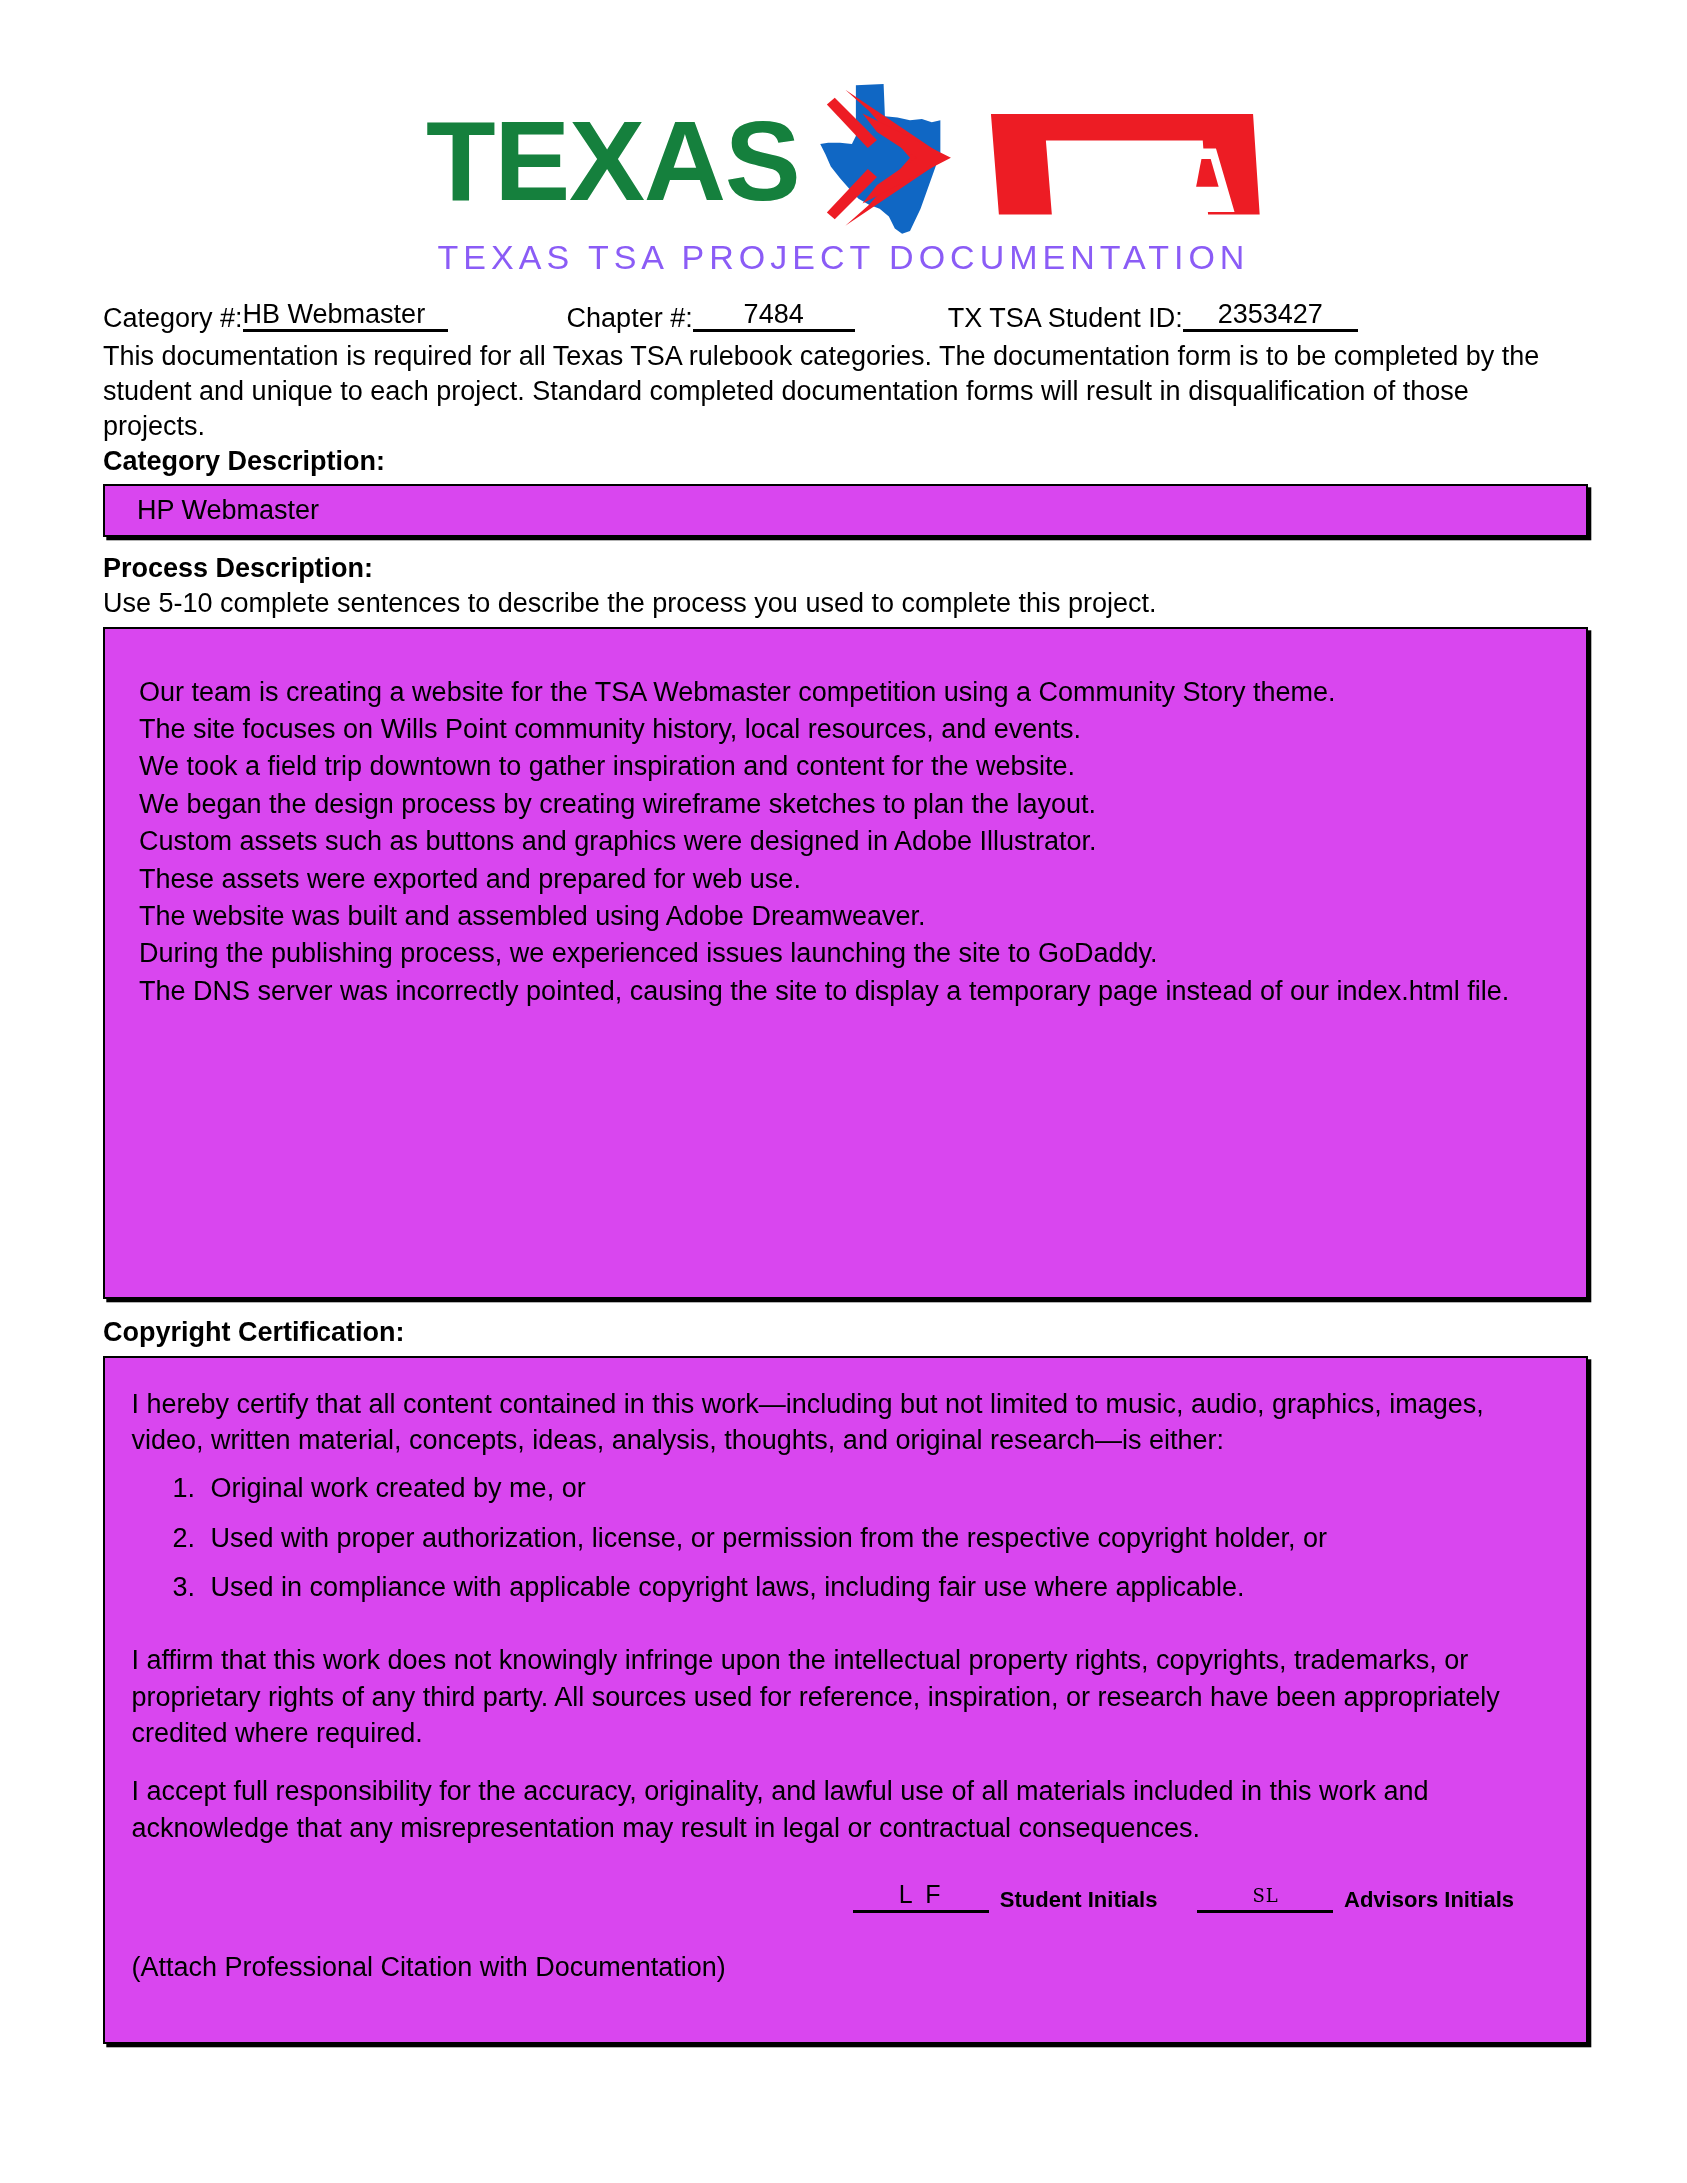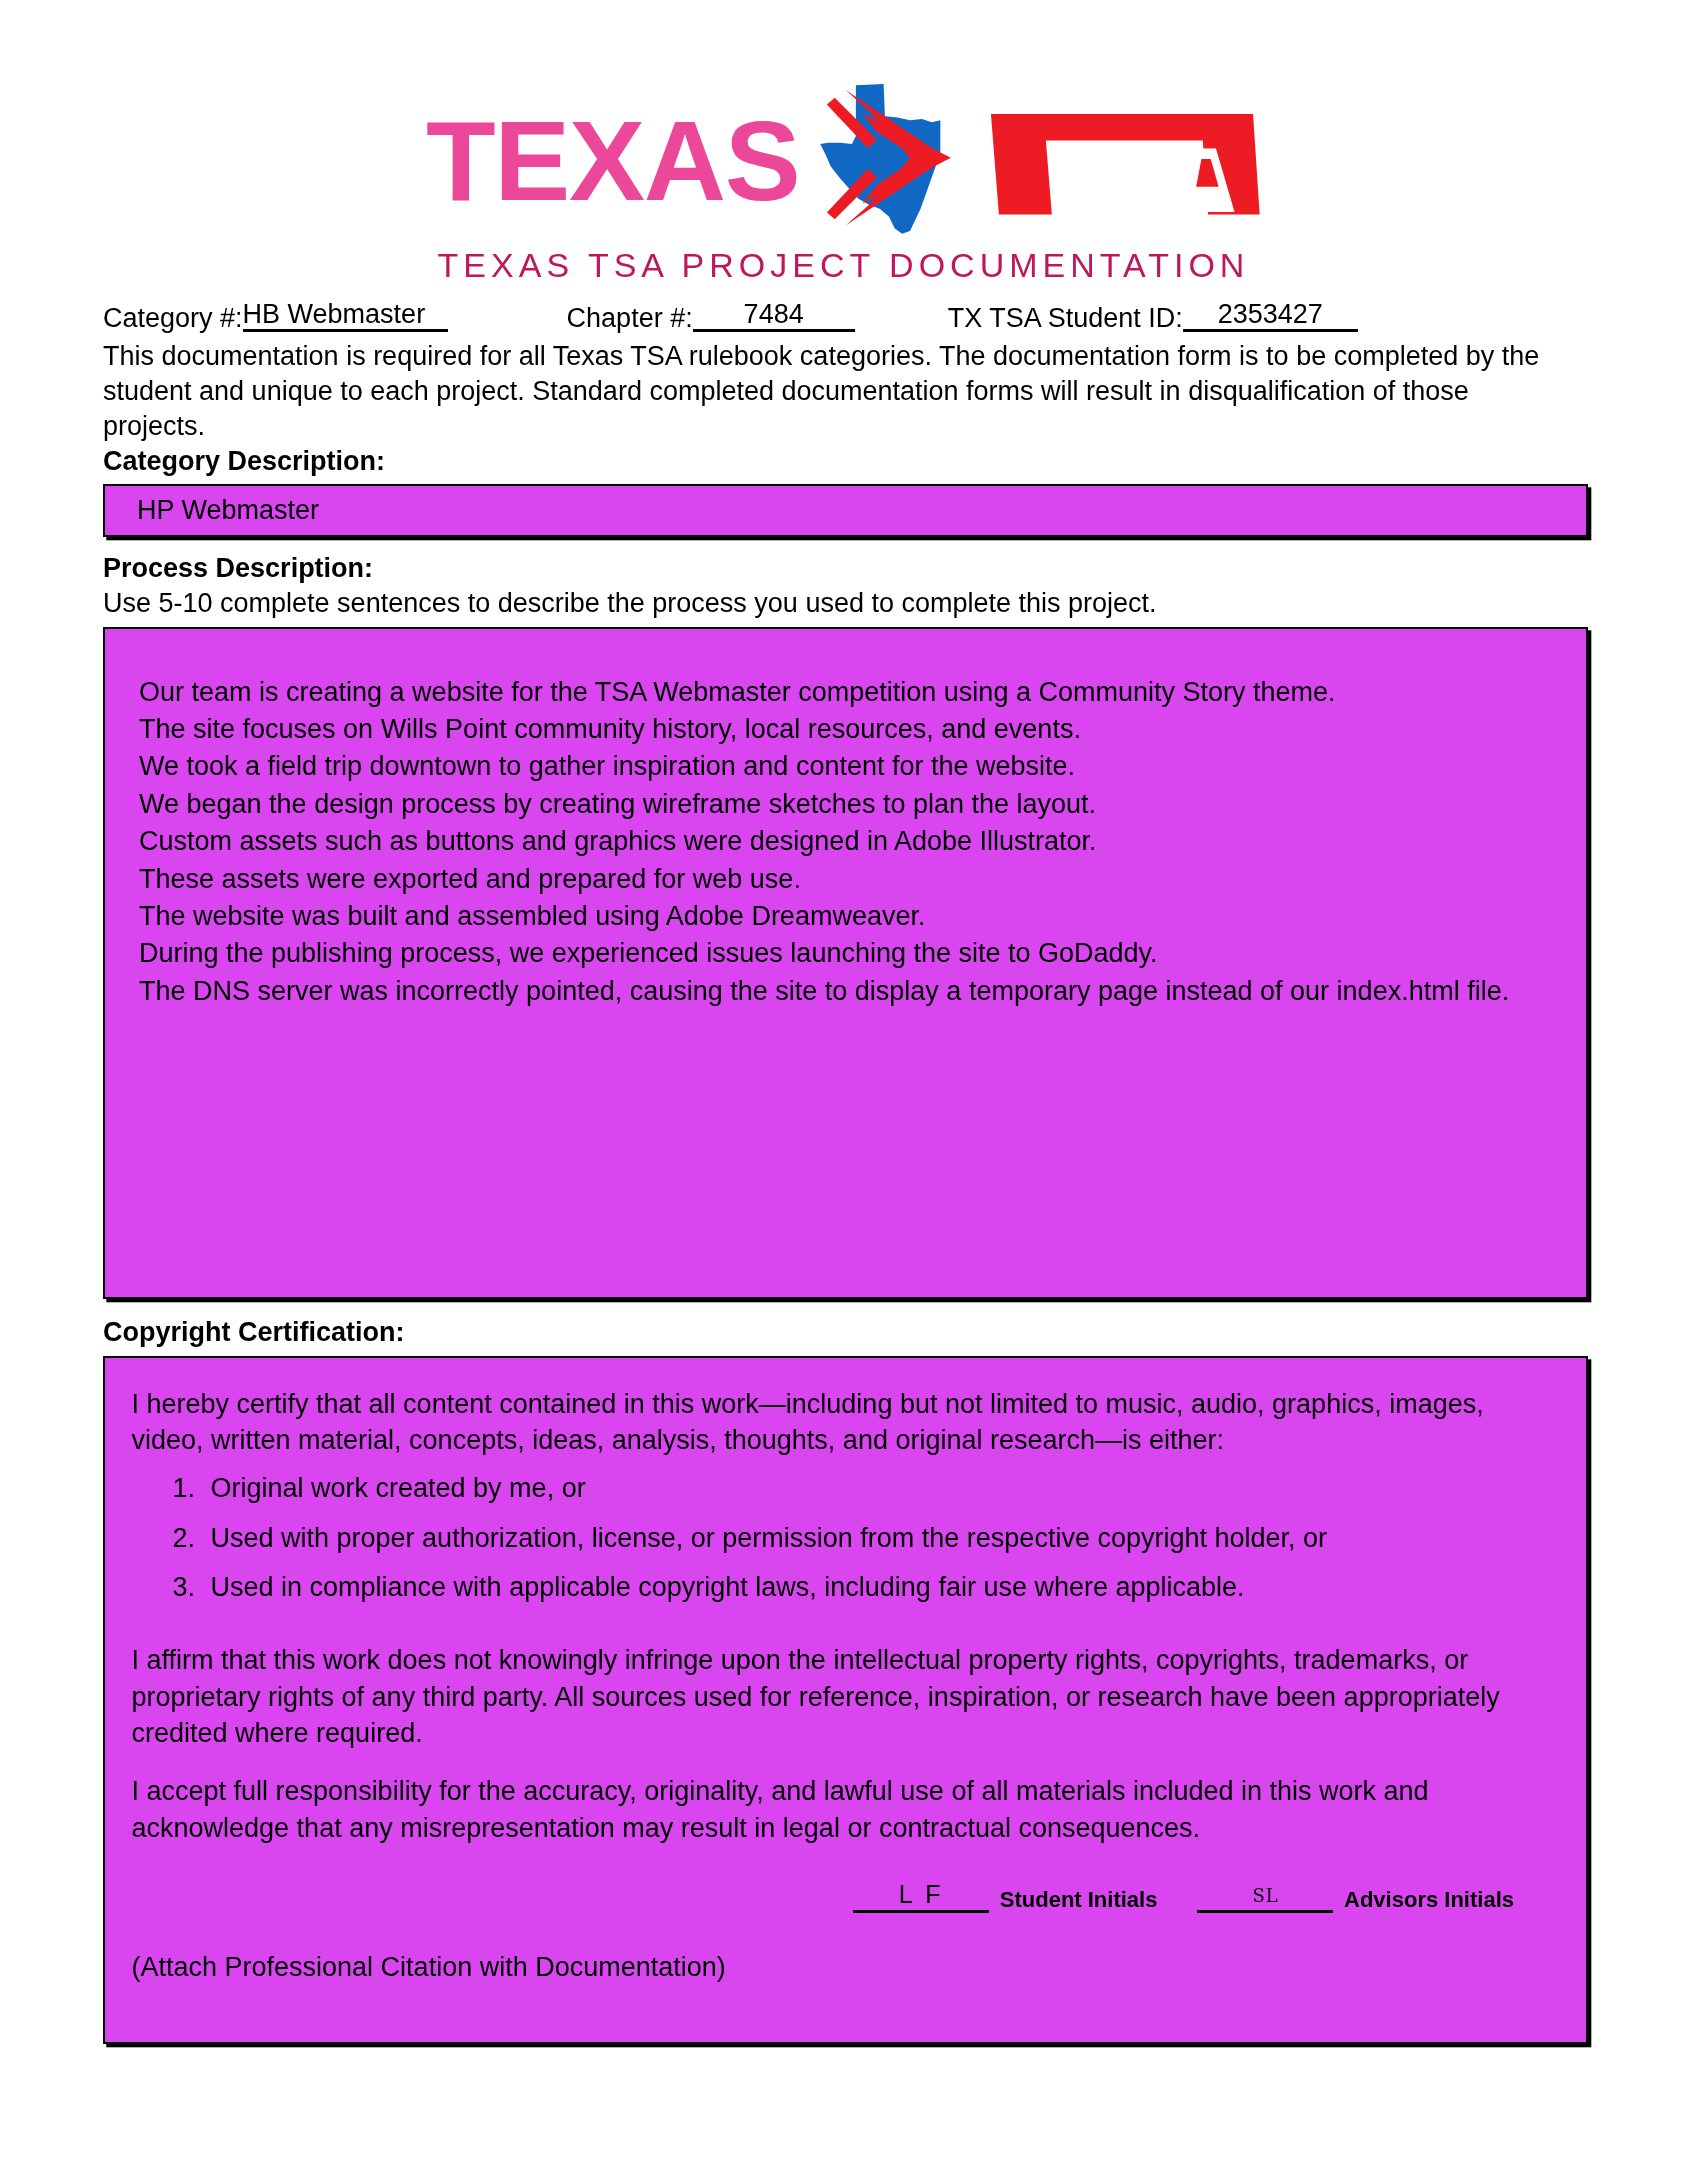--- a/index.html
+++ b/index.html
@@ -66,22 +66,21 @@
   .doc-title {
     position: absolute;
     left: 0;
     top: 238px;
     width: 1687px;
     text-align: center;
     font-family: "Liberation Sans", sans-serif;
     font-size: 34px;
     font-weight: normal;
     letter-spacing: 5px;
-    color: #be185d;
-    margin-top: 8px;
+    color: #8b5cf6;
   }
 
   
   .content {
     position: absolute;
     left: 103px;
     top: 291px;
     width: 1489px;
   }
 
@@ -228,21 +227,21 @@
     line-height: 1.3;
   }
 </style>
 </head>
 <body>
 
 <div class="page">
 
   <div class="logo-row">
 
-    <div class="logo-texas" style="color:#ec4899">TEXAS</div>
+    <div class="logo-texas" style="color:#15803d">TEXAS</div>
 
     <div class="logo-mark">
       <svg width="165" height="159" viewBox="0 0 250 240" xmlns="http://www.w3.org/2000/svg">
 
         <path fill="#1067c4" d="M68 9 L110 7 L112 56 L131 58 L150 62 L168 60 L183 65 L196 62 L196 112
                                  L186 140 L176 168 L166 196 L150 230 L138 234 L127 226 L118 208
                                  L104 196 L88 190 L72 181 L58 166 L44 150 L30 132 L22 114 L14 98
                                  L26 96 L44 96 L62 98 L68 86 Z"></path>
 
         <path fill="#ed1c24" d="M52 16 L205 119 L52 222 L88 190 L150 119 L88 48 Z"></path>

